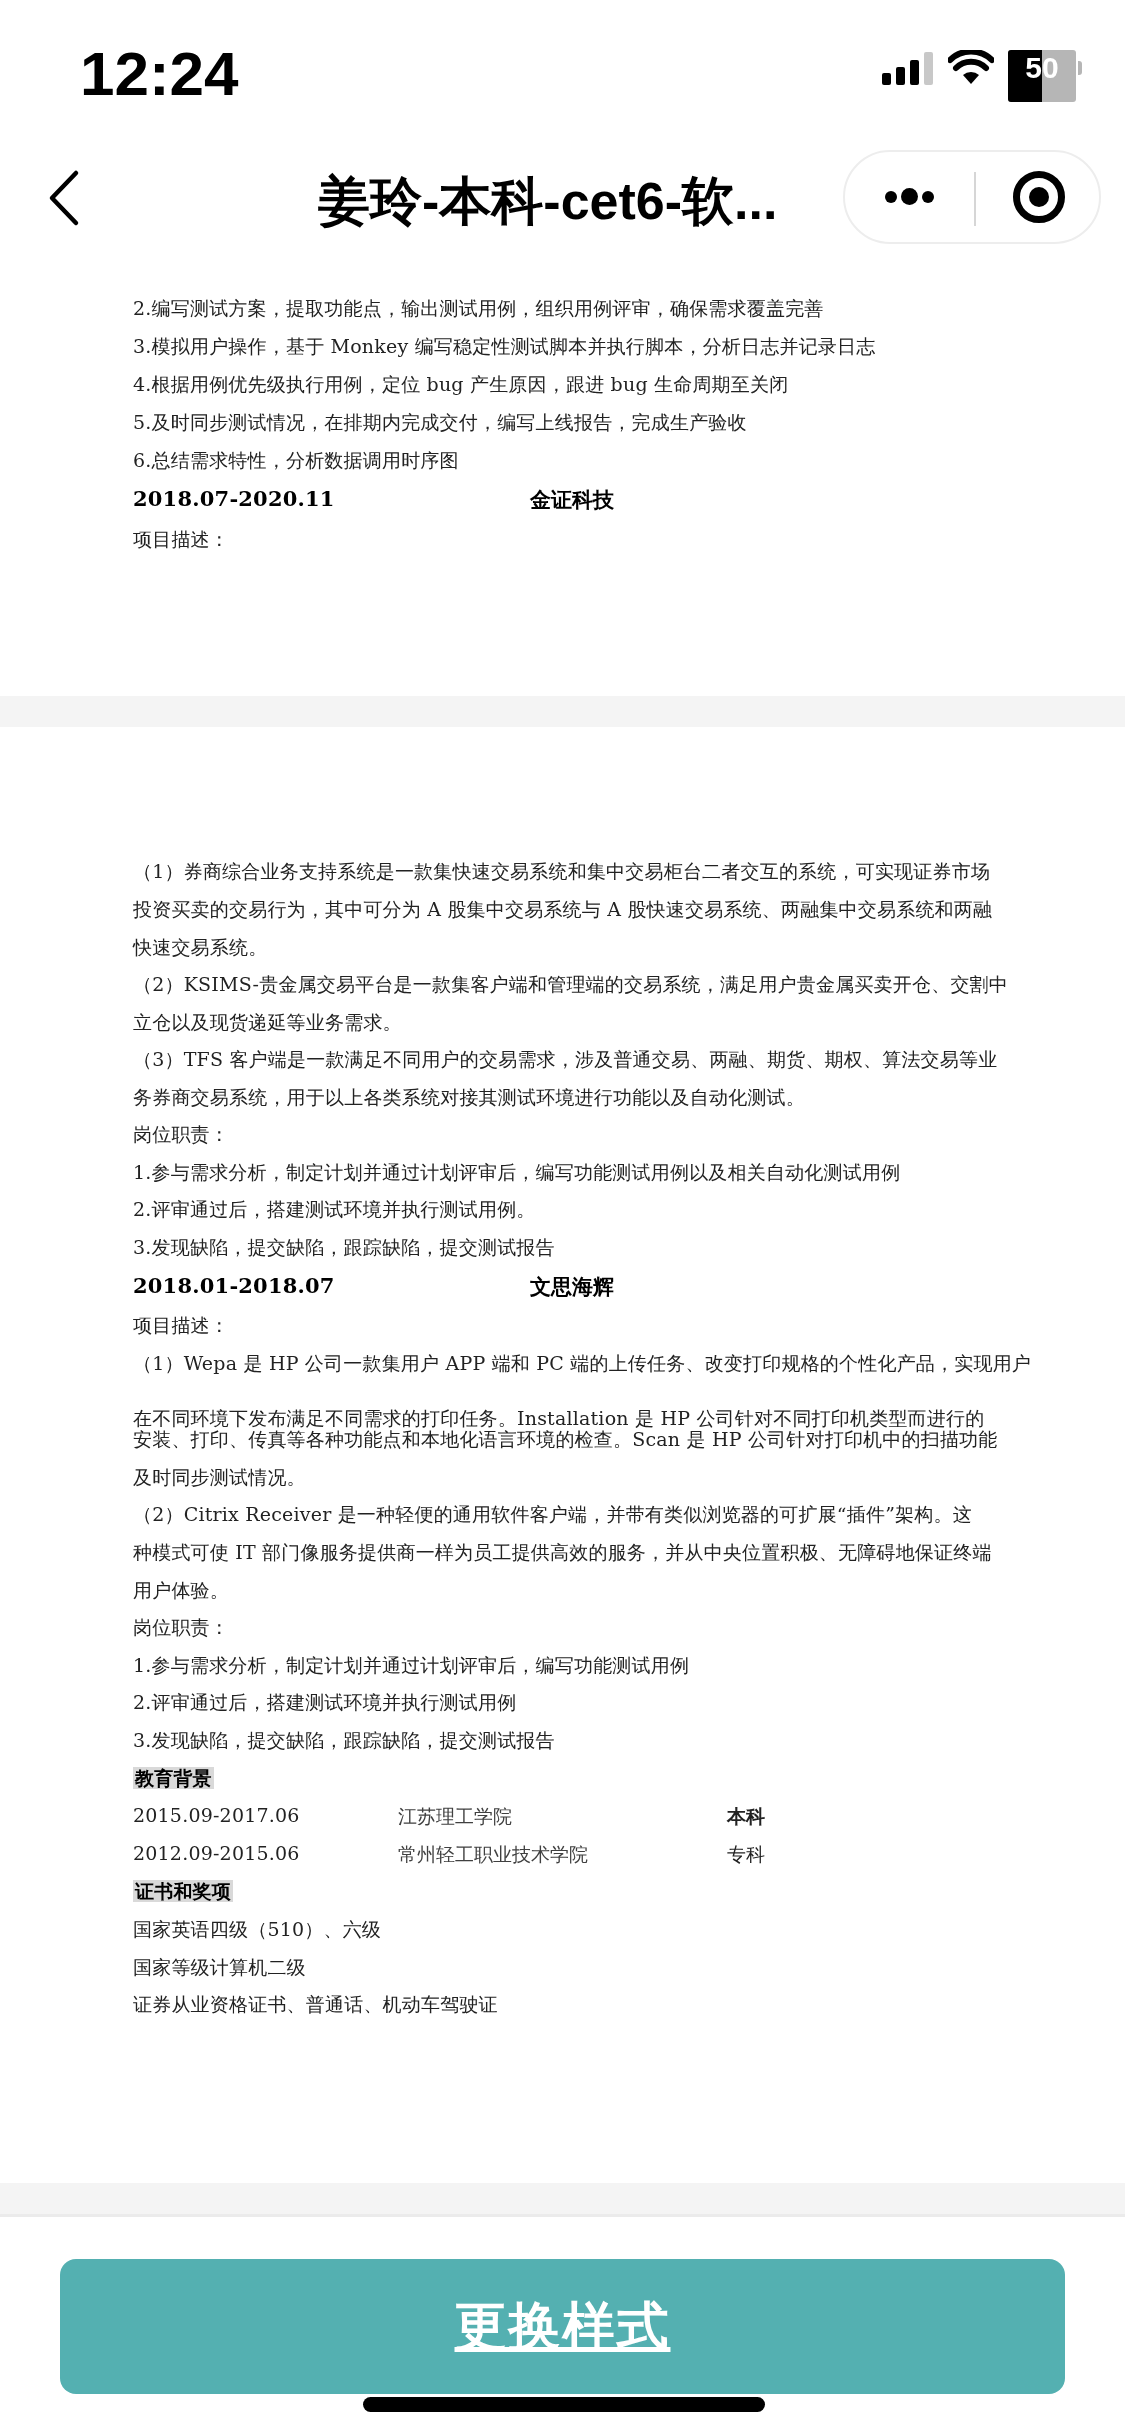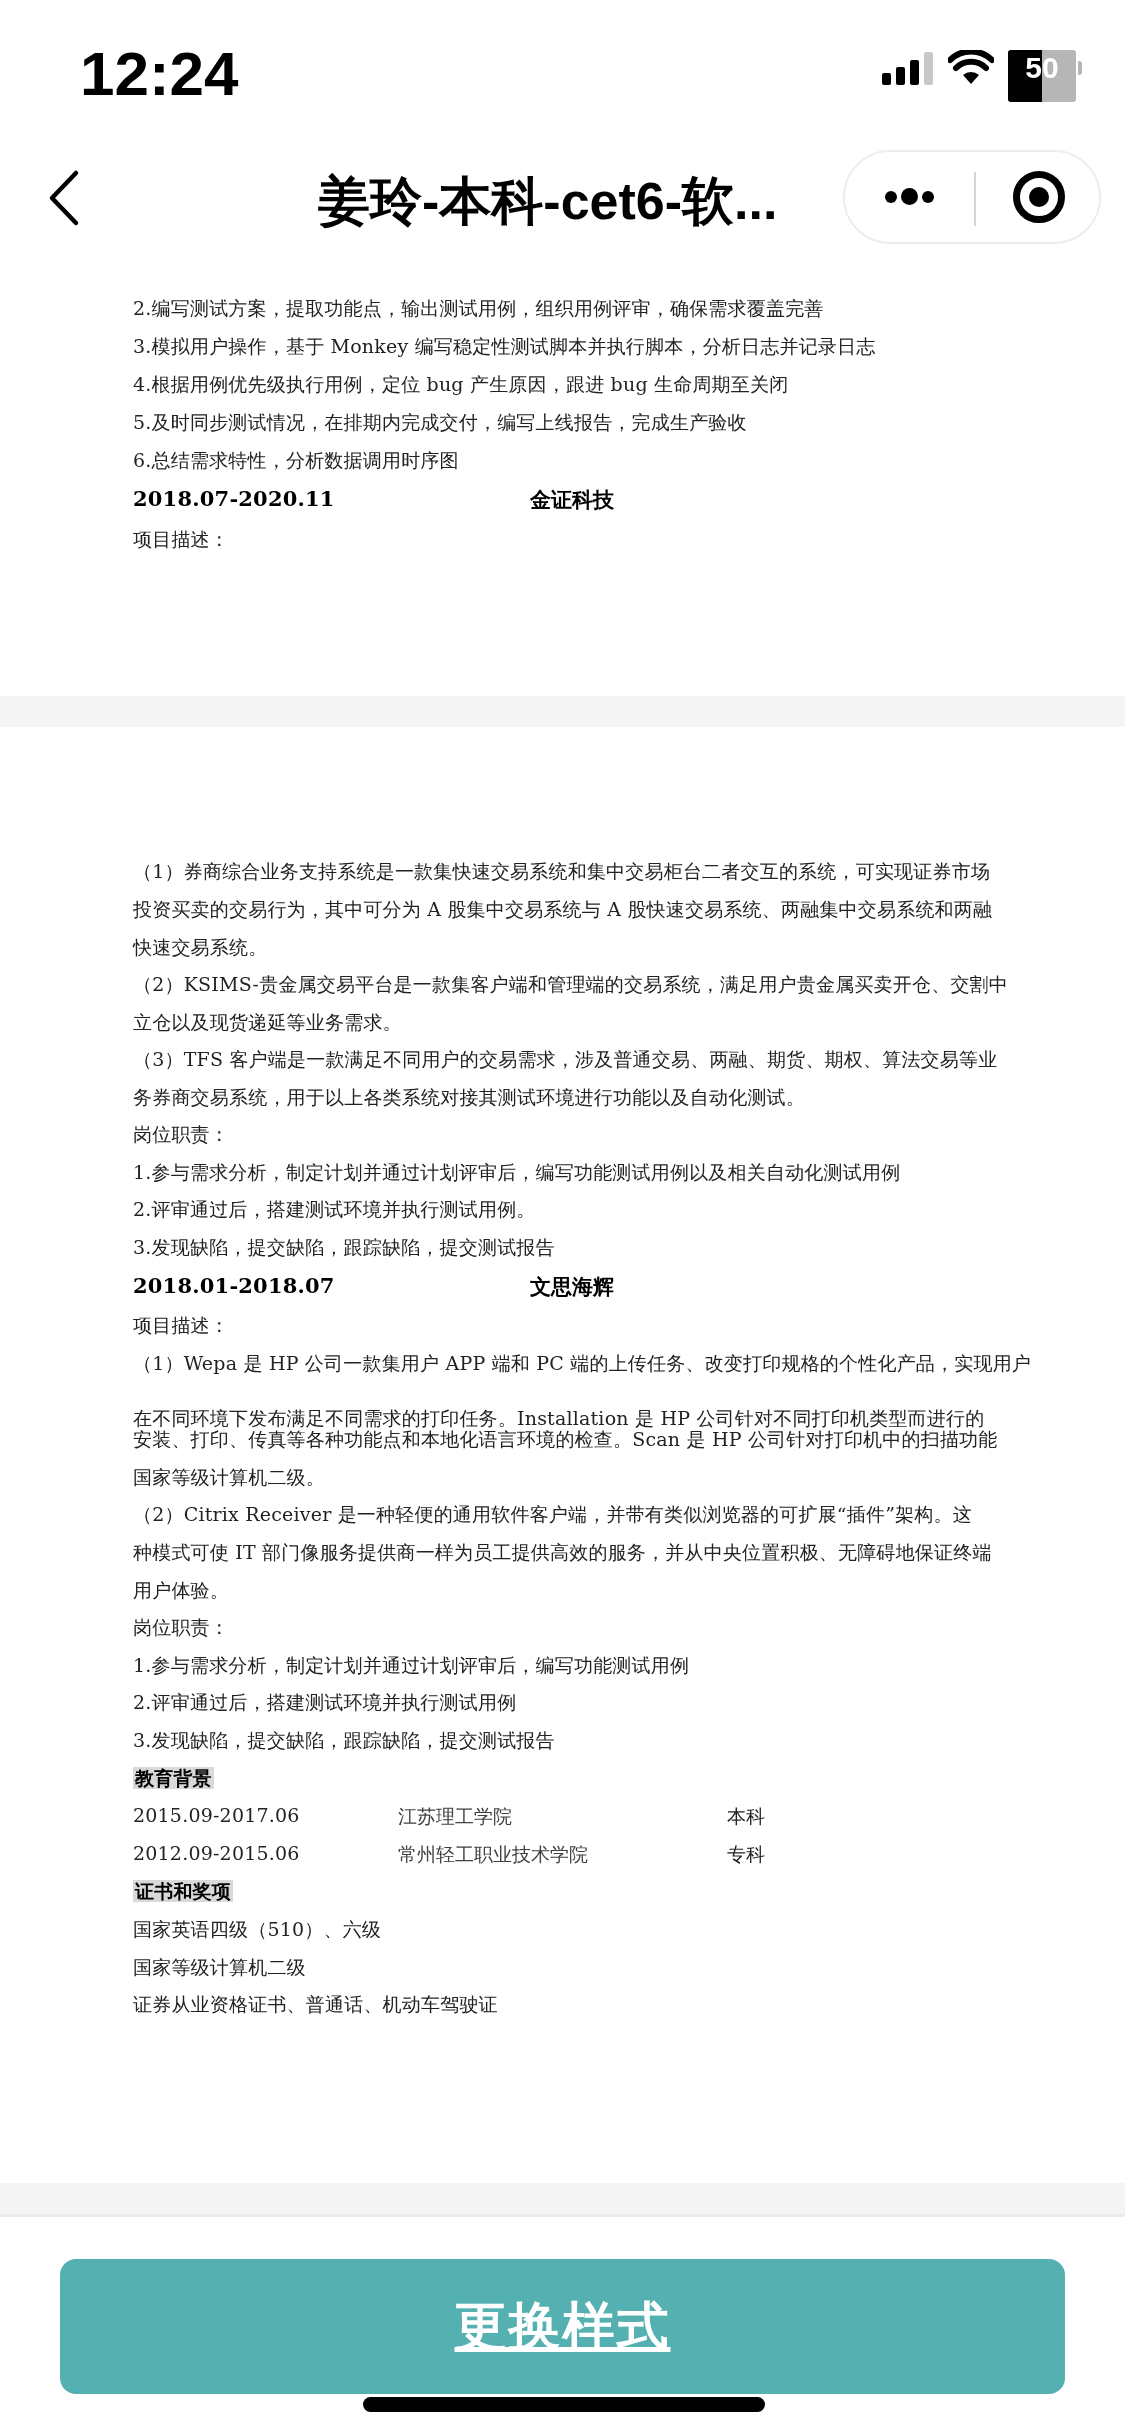--- a/index.html
+++ b/index.html
@@ -85,35 +85,35 @@
   <div class="line" style="top:1160px;">1.参与需求分析，制定计划并通过计划评审后，编写功能测试用例以及相关自动化测试用例</div>
   <div class="line" style="top:1197px;">2.评审通过后，搭建测试环境并执行测试用例。</div>
   <div class="line" style="top:1235px;">3.发现缺陷，提交缺陷，跟踪缺陷，提交测试报告</div>
 
   <div class="line bold" style="top:1273px;">2018.01-2018.07</div>
   <div class="company" style="top:1273px;">文思海辉</div>
   <div class="line" style="top:1313px;">项目描述：</div>
   <div class="line" style="top:1351px;">（1）Wepa 是 HP 公司一款集用户 APP 端和 PC 端的上传任务、改变打印规格的个性化产品，实现用户</div>
   <div class="line" style="top:1389px;margin-top:17px;">在不同环境下发布满足不同需求的打印任务。Installation 是 HP 公司针对不同打印机类型而进行的</div>
   <div class="line" style="top:1427px;">安装、打印、传真等各种功能点和本地化语言环境的检查。Scan 是 HP 公司针对打印机中的扫描功能</div>
-  <div class="line" style="top:1465px;">国家等级计算机二级。</div>
+  <div class="line" style="top:1465px;">及时同步测试情况。</div>
   <div class="line" style="top:1502px;">（2）Citrix Receiver 是一种轻便的通用软件客户端，并带有类似浏览器的可扩展“插件”架构。这</div>
   <div class="line" style="top:1540px;">种模式可使 IT 部门像服务提供商一样为员工提供高效的服务，并从中央位置积极、无障碍地保证终端</div>
   <div class="line" style="top:1578px;">用户体验。</div>
   <div class="line" style="top:1615px;">岗位职责：</div>
   <div class="line" style="top:1653px;">1.参与需求分析，制定计划并通过计划评审后，编写功能测试用例</div>
   <div class="line" style="top:1690px;">2.评审通过后，搭建测试环境并执行测试用例</div>
   <div class="line" style="top:1728px;">3.发现缺陷，提交缺陷，跟踪缺陷，提交测试报告</div>
 
   <div class="line" style="top:1766px;">
     <span class="heading-hl">教育背景</span>
   </div>
   <div class="line" style="top:1804px;">2015.09-2017.06</div>
   <div class="col2" style="top:1804px;">江苏理工学院</div>
-  <div class="col3" style="top:1804px;">本科</div>
+  <div class="col3" style="top:1804px;font-weight:bold;">本科</div>
   <div class="line" style="top:1842px;">2012.09-2015.06</div>
   <div class="col2" style="top:1842px;">常州轻工职业技术学院</div>
   <div class="col3" style="top:1842px;">专科</div>
 
   <div class="line" style="top:1879px;">
     <span class="heading-hl">证书和奖项</span>
   </div>
   <div class="line" style="top:1917px;">国家英语四级（510）、六级</div>
   <div class="line" style="top:1955px;">国家等级计算机二级</div>
   <div class="line" style="top:1992px;">证券从业资格证书、普通话、机动车驾驶证</div>

